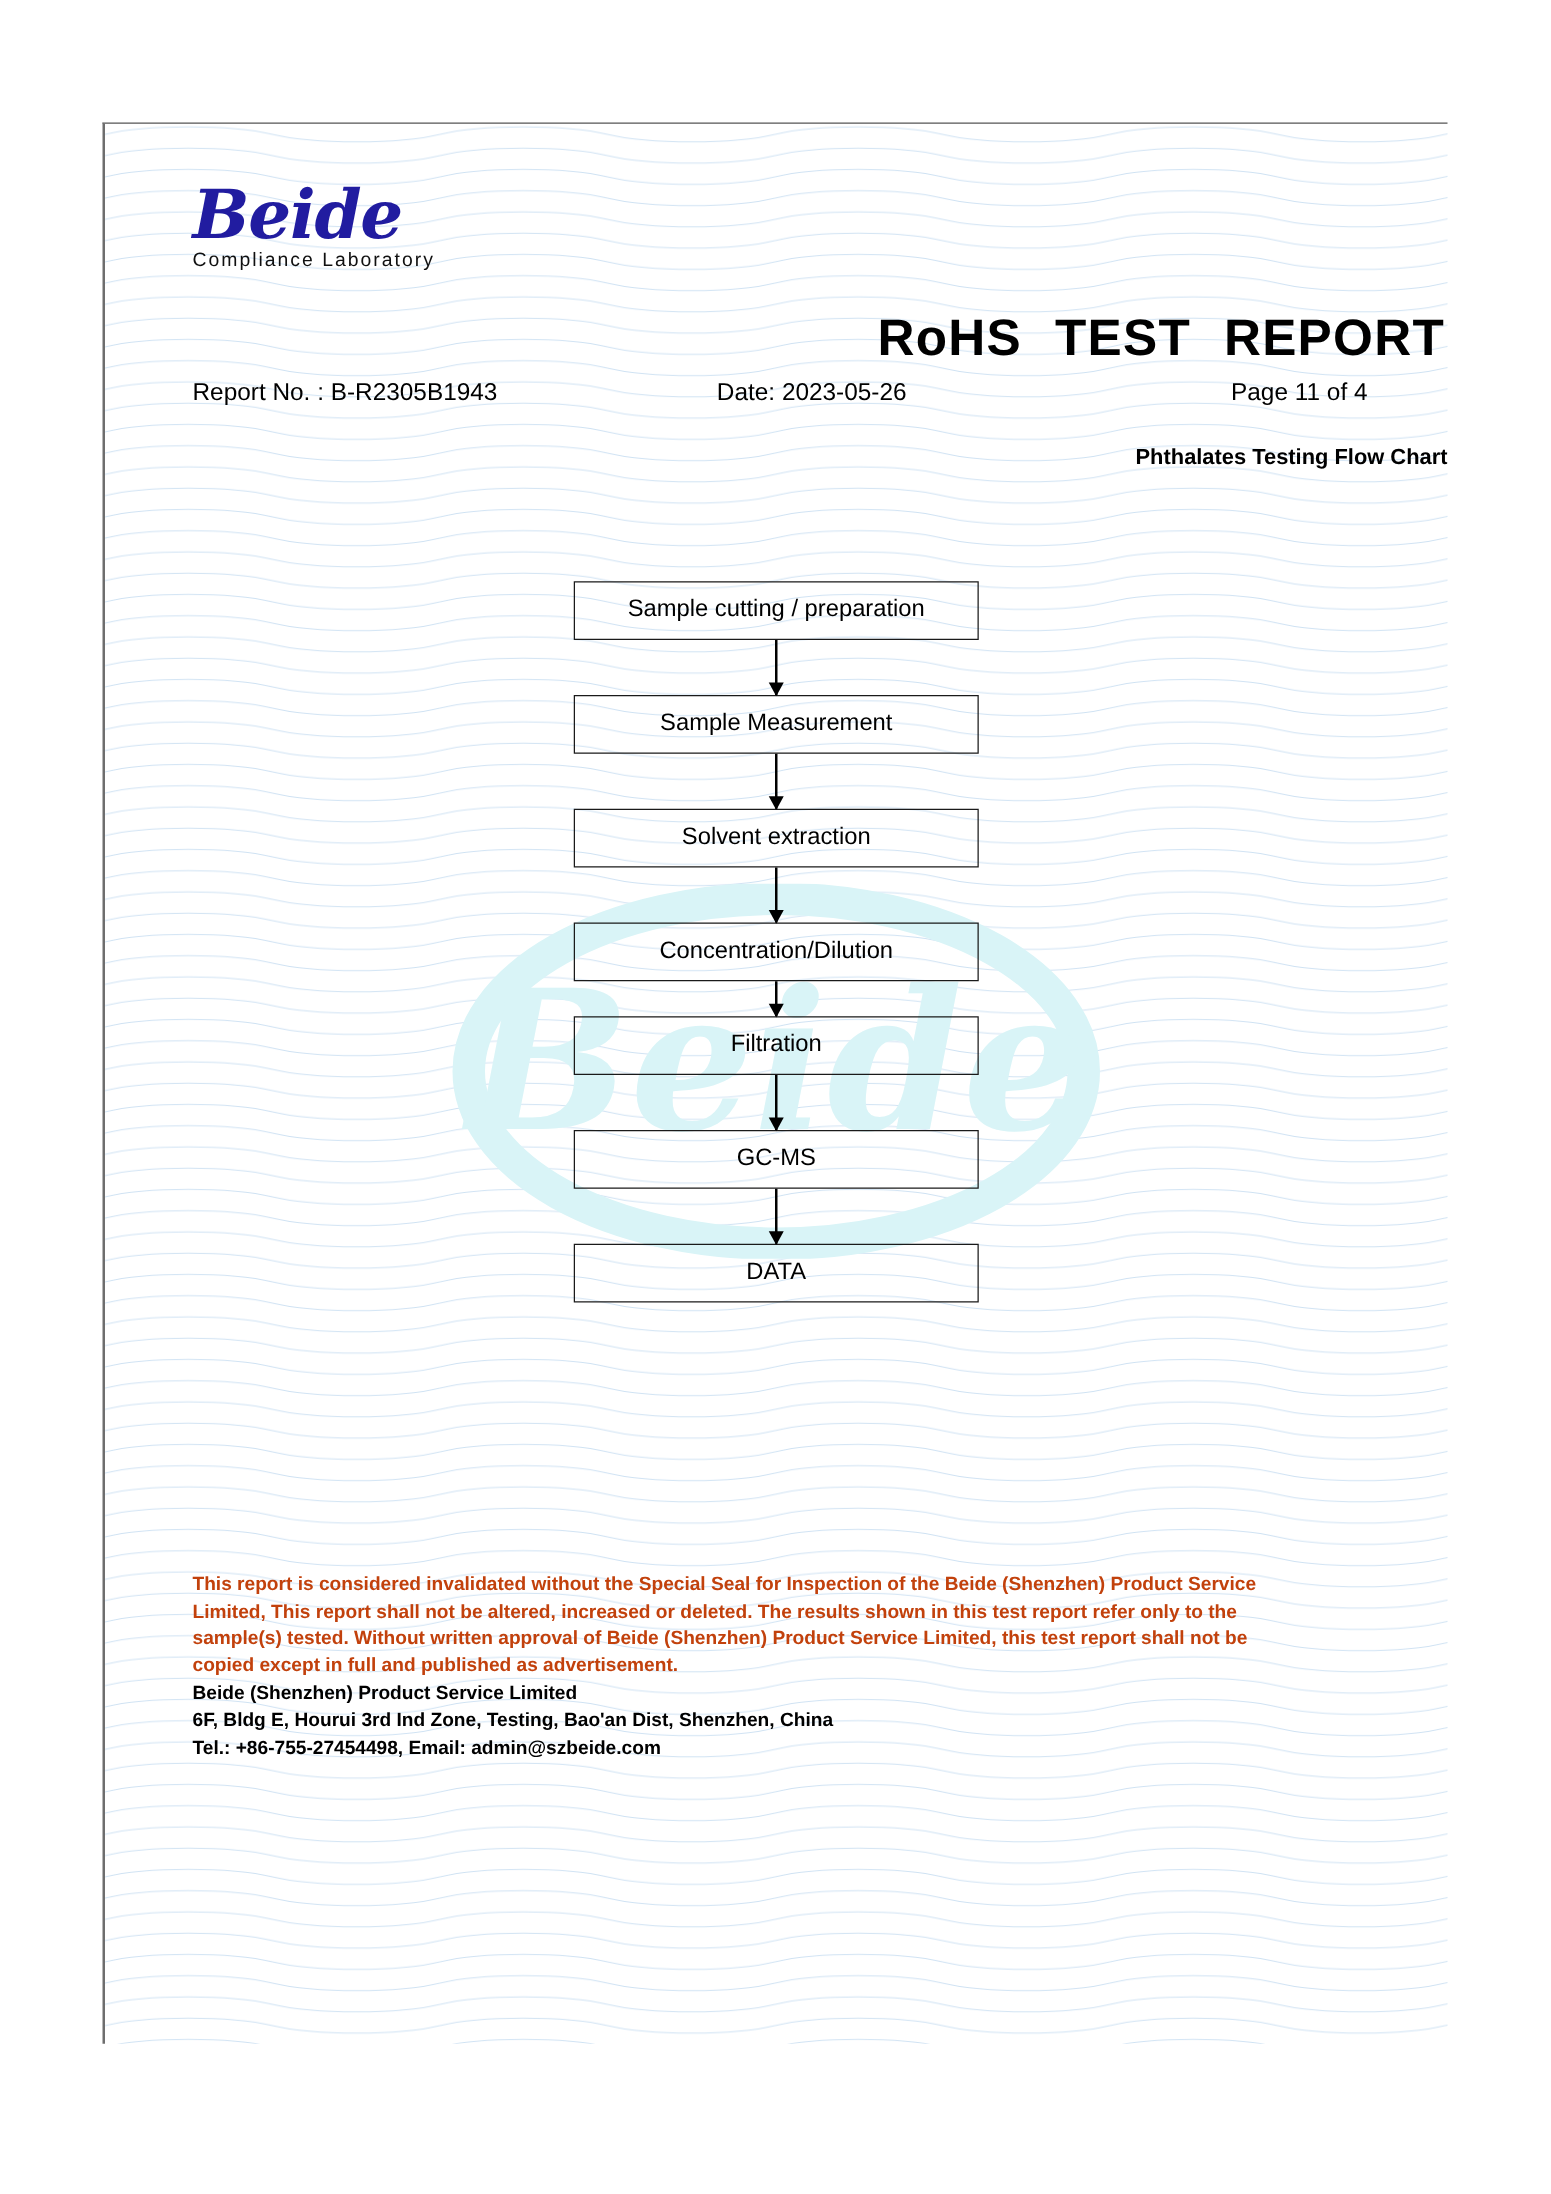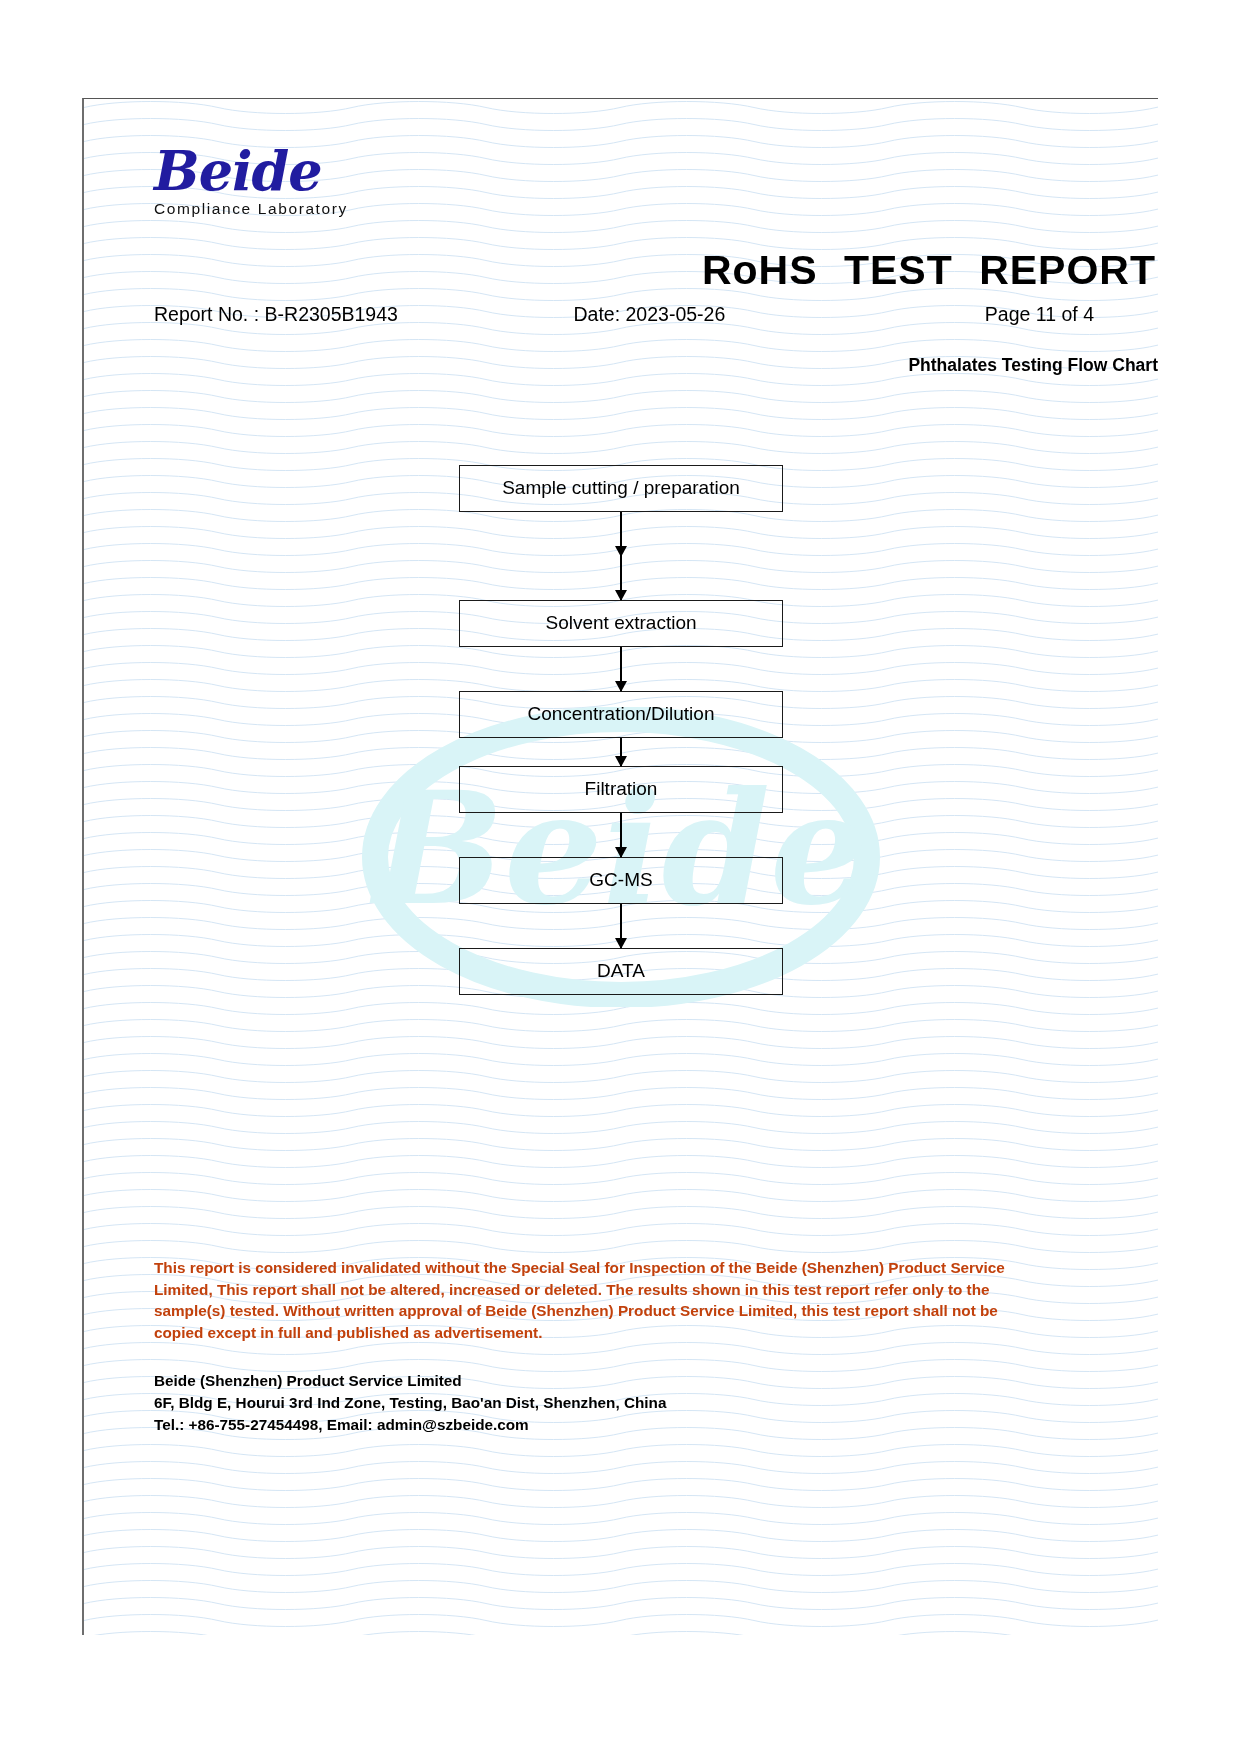--- a/index.html
+++ b/index.html
@@ -175,21 +175,20 @@
     top: 1158px;
   }
   .disclaimer {
     font-size: 15.3px;
     font-weight: bold;
     line-height: 1.42;
     color: #c2410c;
     text-align: left;
   }
   .addr {
-    margin-top: 26px;
     font-size: 15.3px;
     font-weight: bold;
     line-height: 1.45;
     color: #000000;
   }
 </style>
 </head>
 <body>
 
 <div class="page">
@@ -226,20 +225,21 @@
     <div class="section-title">Phthalates Testing Flow Chart</div>
 
     <div class="flow">
 
       <div class="flow-box">Sample cutting / preparation</div>
       <div class="arrow arrow-lg">
         <div class="shaft"></div>
           <div class="head"></div>
       </div>
 
+      <div class="flow-box">Sample Measurement</div>
       <div class="arrow arrow-lg">
         <div class="shaft"></div>
           <div class="head"></div>
       </div>
 
       <div class="flow-box">Solvent extraction</div>
       <div class="arrow arrow-lg">
         <div class="shaft"></div>
           <div class="head"></div>
       </div>

